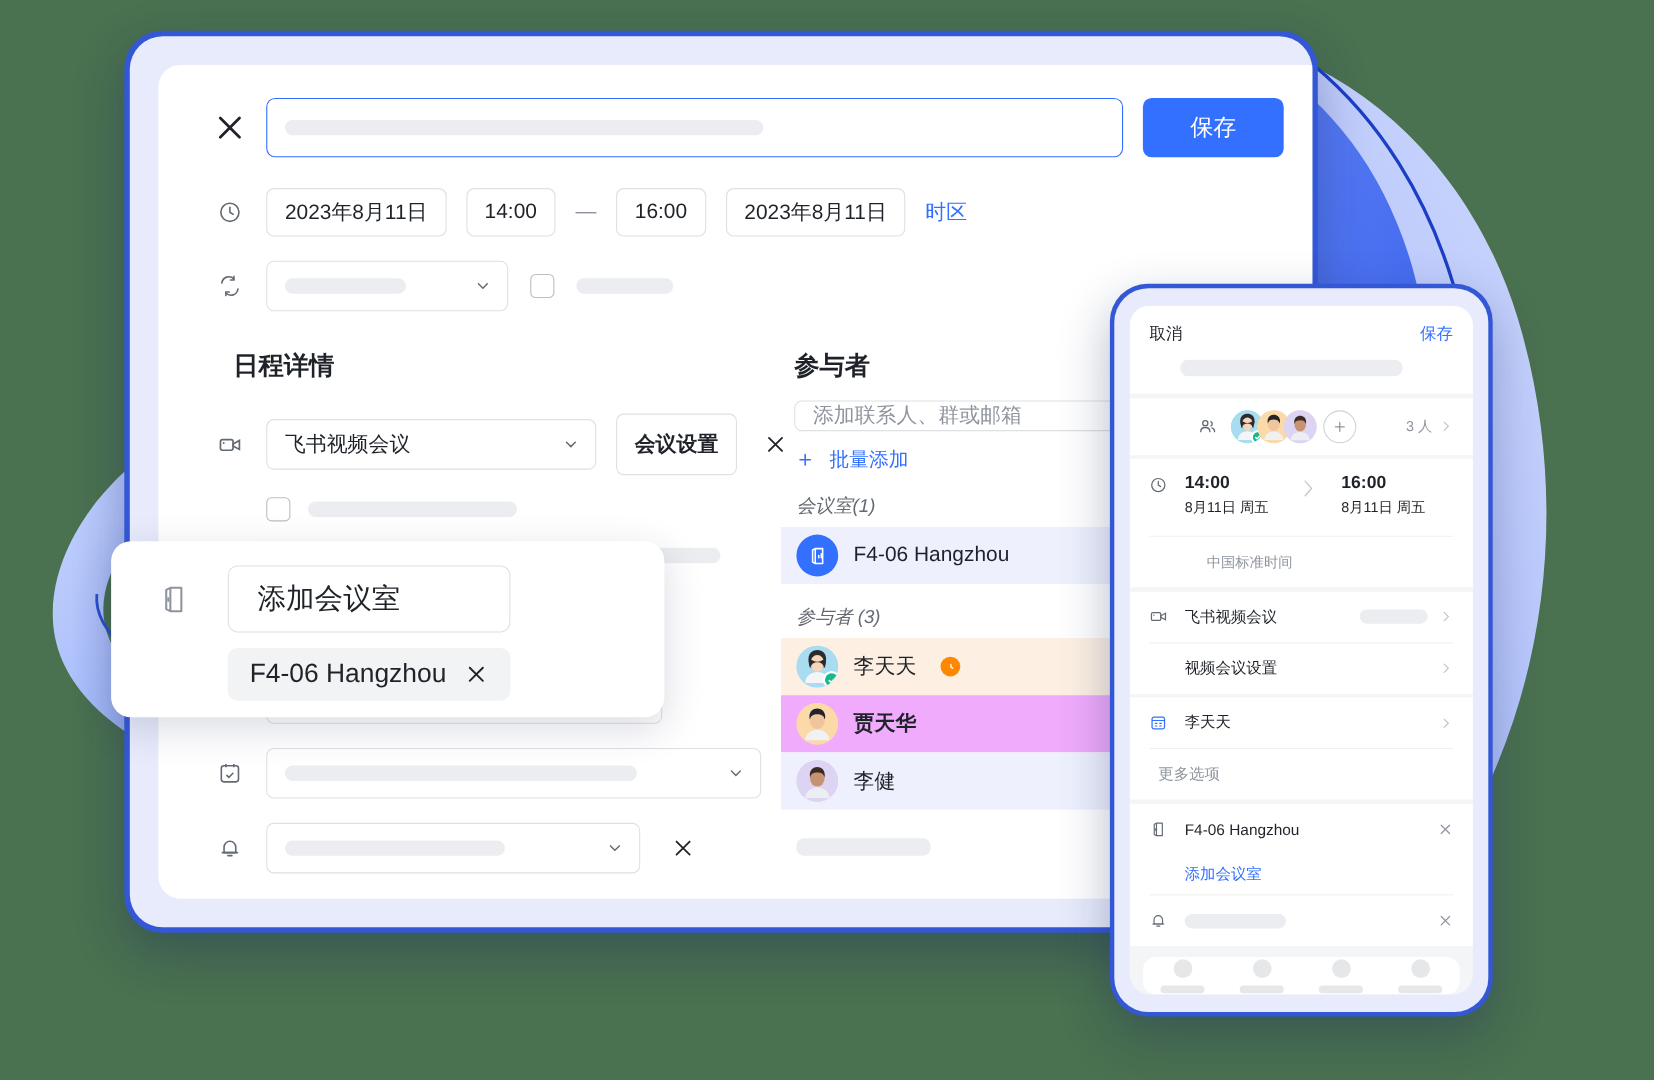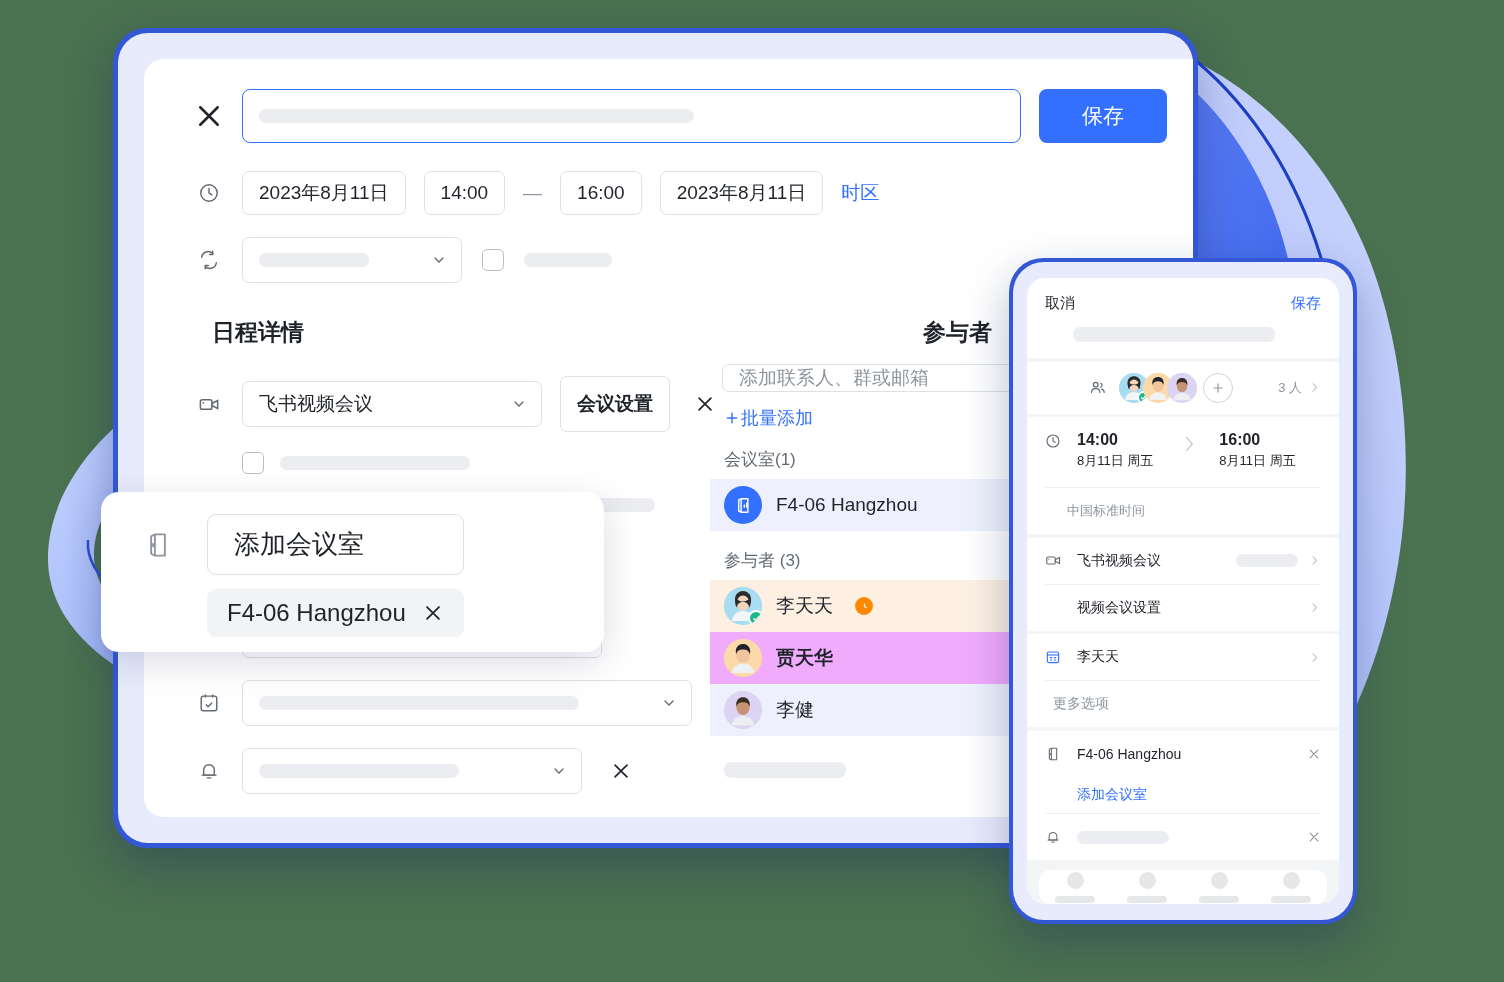--- a/index.html
+++ b/index.html
@@ -73,32 +73,32 @@
     width: 22px; height: 22px; border: 1.6px solid #bbbfc4; border-radius: 5px;
     background: #fff; flex: 0 0 22px; cursor: pointer;
   }
   .cbox.on { background: #3370ff; border-color: #3370ff; display:flex; align-items:center; justify-content:center; }
 
   
   .cols { display: flex; padding-left: 0; margin-top: 34px; }
   .col-left  { width: 560px; flex: 0 0 560px; }
   .col-right { flex: 1; padding-left: 6px; }
   .sec-title { font-size: 23px; font-weight: bold; color: #1f2329; padding-left: 68px; }
-  .sec-title.right { padding-left: 12px; text-align: center; }
+  .sec-title.right { padding-left: 12px; }
 
   .chk-row { display: flex; align-items: center; gap: 16px; padding-left: 98px; margin-top: 20px; }
 
   
   .search-field {
     height: 28px; border: 1px solid #dee0e3; border-radius: 7px; background: #fff;
     display: flex; align-items: center; padding: 0 16px; font-size: 19px; color: #8f959e;
     margin: 16px 0 0 12px; width: 330px;
   }
-  .batch-add { margin: 14px 0 0 14px; color: #3370ff; font-size: 18px; display: flex; align-items: center; gap: 1px; cursor: pointer; }
-  .grp-label { margin: 18px 0 8px 14px; font-size: 17px; color: #646a73; }
+  .batch-add { margin: 14px 0 0 14px; color: #3370ff; font-size: 18px; display: flex; align-items: center; gap: 14px; cursor: pointer; }
+  .grp-label { margin: 18px 0 8px 14px; font-size: 17px; color: #646a73; font-style: italic; }
   .p-row { display: flex; align-items: center; gap: 14px; height: 52px; padding-left: 14px; border-radius: 0; }
   .p-name { font-size: 19px; color: #1f2329; }
   .avatar { width: 38px; height: 38px; border-radius: 50%; position: relative; flex:0 0 38px; overflow:hidden; }
   .tick { position: absolute; right: -2px; bottom: -1px; width: 16px; height: 16px; border-radius: 50%;
           background: #18b88a; border: 2px solid #fff; display:flex; align-items:center; justify-content:center; }
   .room-ico { width: 38px; height: 38px; border-radius: 50%; background: #3370ff; display:flex; align-items:center; justify-content:center; flex:0 0 38px; }
   .clock-badge { width: 18px; height: 18px; border-radius: 50%; background: #ff8800; display:inline-flex; align-items:center; justify-content:center; margin-left:8px; vertical-align: middle;}
 
   
   #room-card {
@@ -510,21 +510,21 @@
               <svg width="20" height="26" viewBox="0 0 24 24" fill="none" stroke="#c0c4cc" stroke-width="1.4">
                   <path d="M9 4l7 8-7 8" stroke-linecap="round"></path>
                 </svg>
             </div>
             <div>
               <div class="ph-time-big">16:00</div>
               <div class="ph-time-sub">8月11日 周五</div>
             </div>
           </div>
           <div class="ph-divider"></div>
-          <div class="ph-row" style="padding-left:40px;font-family:Liberation Mono, monospace;">
+          <div class="ph-row" style="padding-left:70px;font-family:Liberation Mono, monospace;">
             <span class="ph-muted">中国标准时间</span>
           </div>
         </div>
 
         <div class="ph-sep"></div>
 
         <div class="ph-card">
           <div class="ph-row">
             <div class="ph-ico">
               <svg width="17" height="17" viewBox="0 0 24 24" fill="none" stroke="#646a73" stroke-width="1.6">

